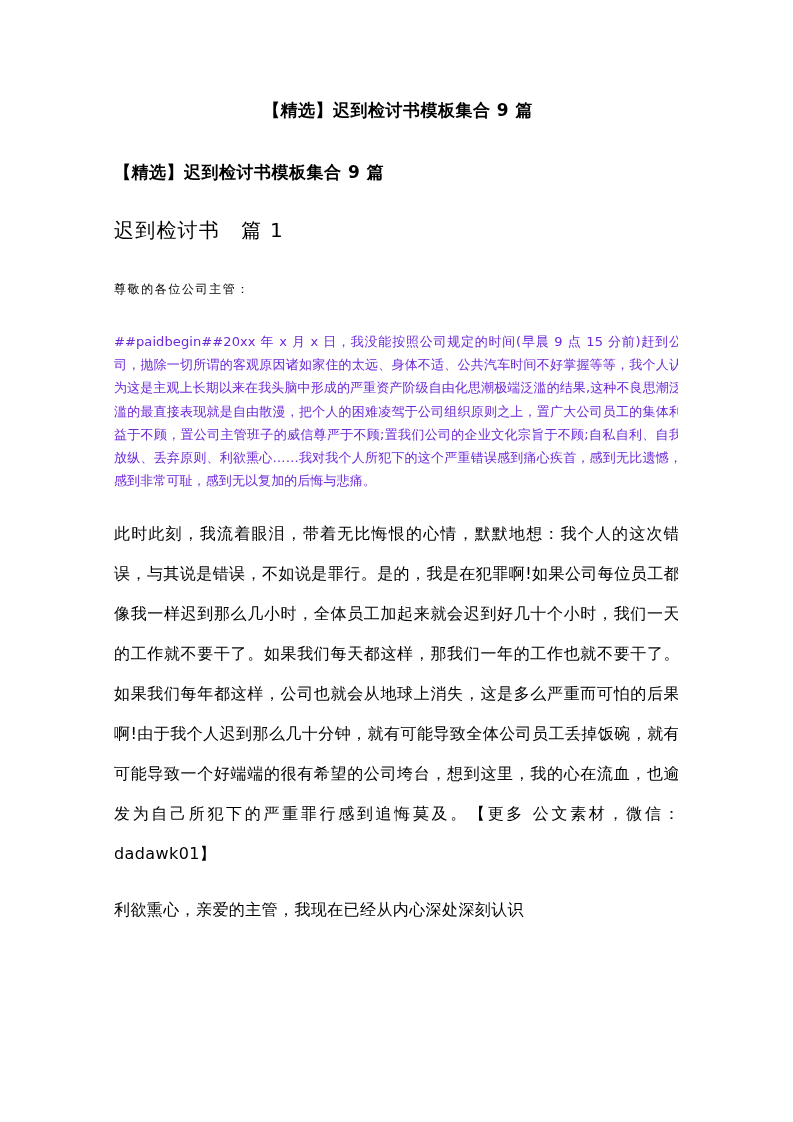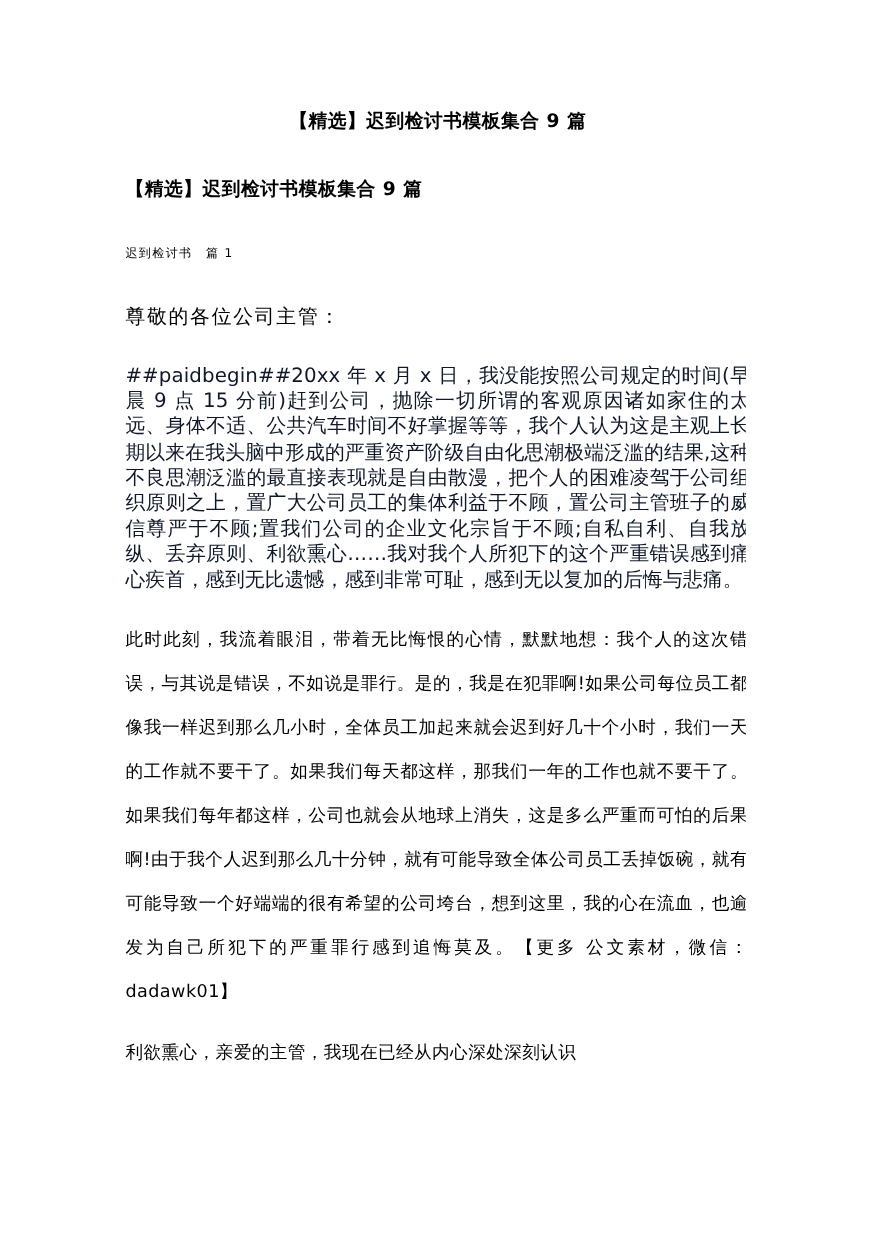--- a/index.html
+++ b/index.html
@@ -37,41 +37,41 @@
   .doc-subtitle {
     font-size: 17px;
     font-weight: bold;
     text-align: left;
     letter-spacing: 0.5px;
     line-height: 28px;
     color: #000;
     margin: 0 0 31px 0;
   }
   .section-heading {
-    font-size: 11px;
+    font-size: 20px;
     text-align: left;
     letter-spacing: 1.2px;
     line-height: 27px;
     color: #000;
     margin: 0 0 31px 0;
   }
   .salutation {
-    font-size: 18px;
+    font-size: 12px;
     letter-spacing: 1.6px;
     line-height: 28px;
     color: #000;
     margin: 0 0 27px 0;
   }
   .small-para {
-    font-size: 18px;
+    font-size: 13px;
     line-height: 23.2px;
     text-align: justify;
     text-justify: inter-ideograph;
     letter-spacing: 0.1px;
-    color: #0f172a;
+    color: #6d28d9;
     margin: 0 0 22px 0;
     width: 568px;
   }
   .body-para {
     font-size: 16px;
     line-height: 40px;
     text-align: justify;
     text-justify: inter-ideograph;
     letter-spacing: 0.4px;
     color: #000;

